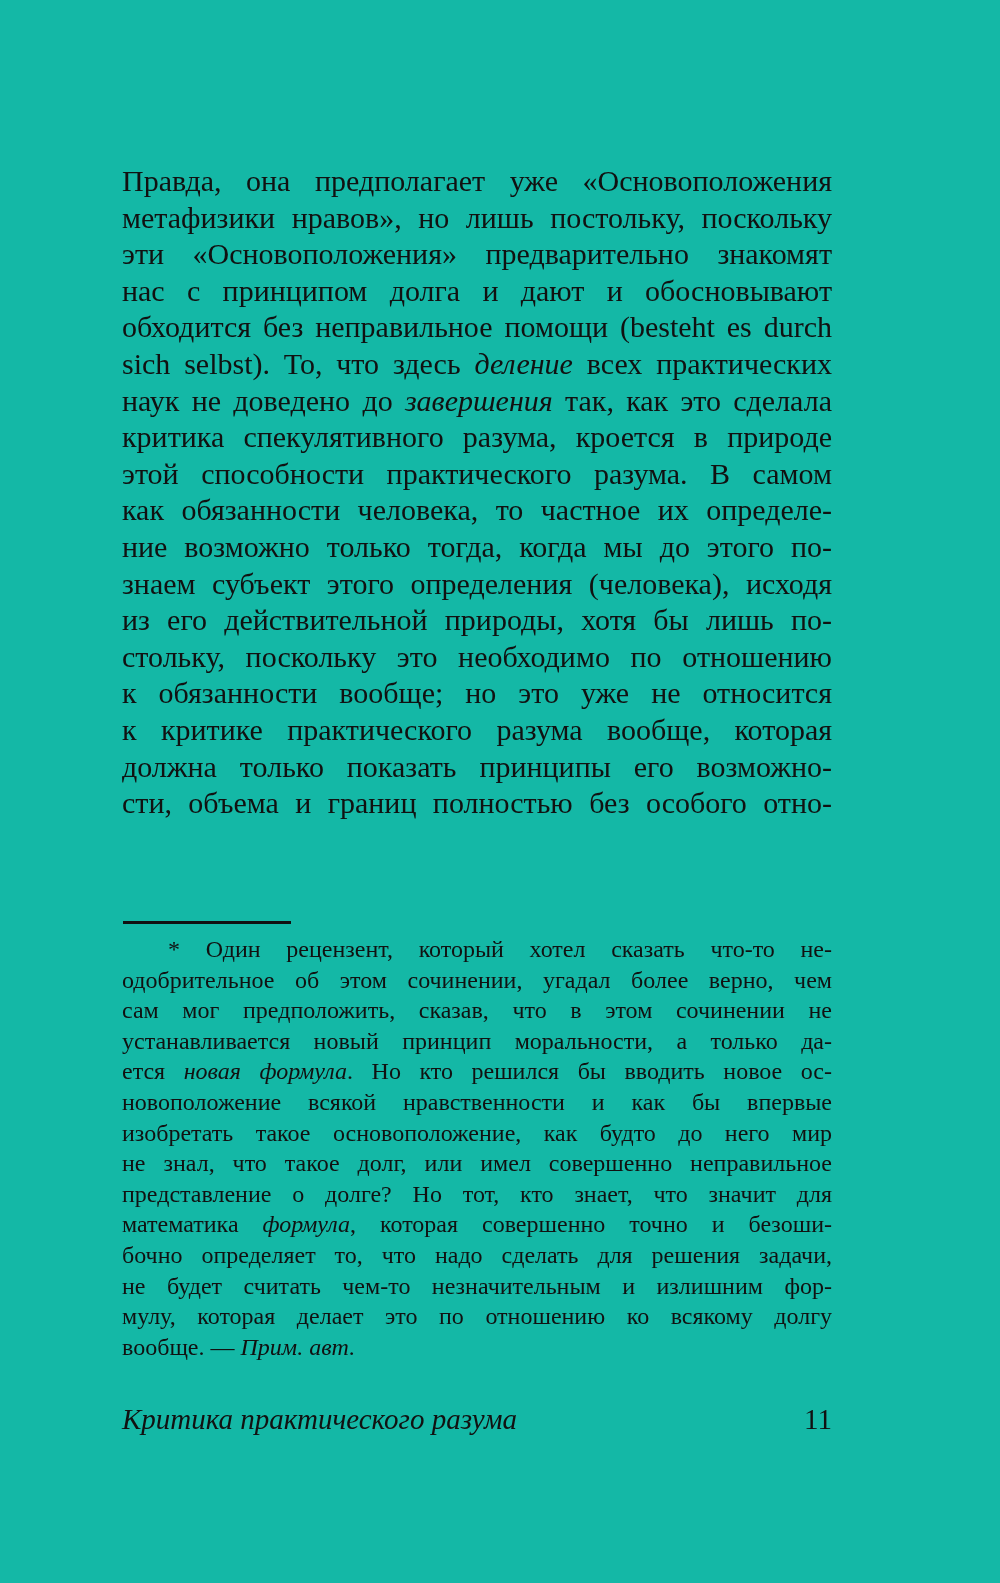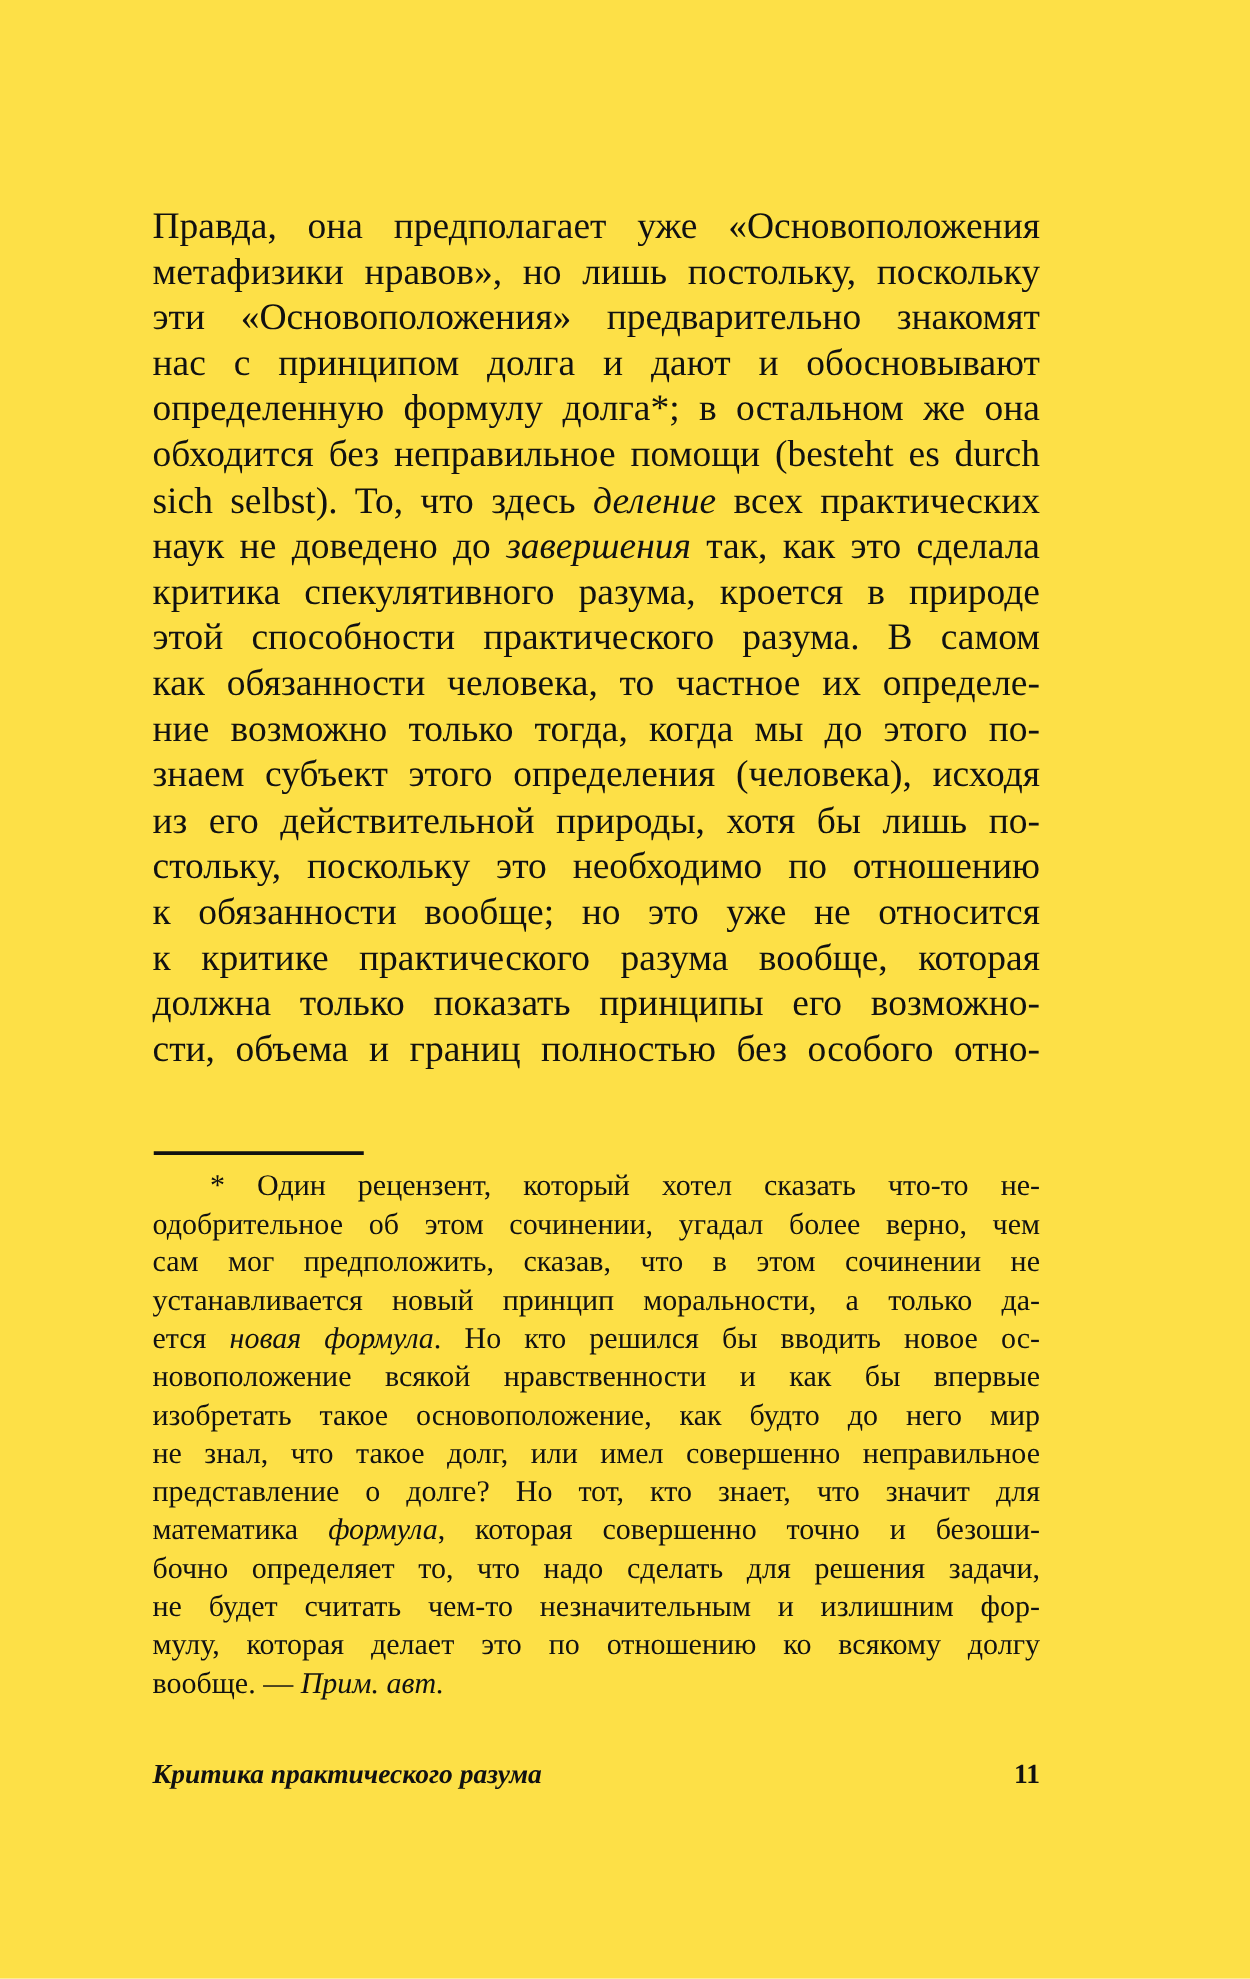--- a/index.html
+++ b/index.html
@@ -4,21 +4,21 @@
 <style>
   html, body {
     margin: 0;
     padding: 0;
     background: #ffffff;
   }
   .page {
     position: relative;
     width: 1000px;
     height: 1583px;
-    background: #fde047;
+    background: #14b8a6;
     color: #111111;
     font-family: "Liberation Serif", "DejaVu Serif", serif;
     overflow: hidden;
   }
   .main-text {
     position: absolute;
     left: 122px;
     top: 163px;
     width: 710px;
     font-size: 30px;
@@ -56,26 +56,25 @@
   }
   .footnote .tline:last-child {
     text-align: center;
     text-align-last: left;
   }
   .page-footer {
     position: absolute;
     left: 122px;
     top: 1402px;
     width: 710px;
-    font-size: 22px;
+    font-size: 29px;
     line-height: 34px;
     display: flex;
     justify-content: space-between;
     align-items: baseline;
-    font-weight: bold;
   }
   .running-title {
     font-style: italic;
   }
   .page-number {
     font-style: normal;
   }
   .it {
     font-style: italic;
   }
@@ -83,21 +82,20 @@
 </head>
 <body>
 
 <div class="page">
 
   <div class="main-text">
       <div class="tline"><span>Правда, она предполагает уже «Основоположения</span></div>
       <div class="tline"><span>метафизики нравов», но лишь постольку, поскольку</span></div>
       <div class="tline"><span>эти «Основоположения» предварительно знакомят</span></div>
       <div class="tline"><span>нас с принципом долга и дают и обосновывают</span></div>
-      <div class="tline"><span>определенную формулу долга*; в остальном же она</span></div>
       <div class="tline"><span>обходится без неправильное помощи (besteht es durch</span></div>
       <div class="tline"><span>sich selbst). То, что здесь </span><span class="it">деление</span><span> всех практических</span></div>
       <div class="tline"><span>наук не доведено до </span><span class="it">завершения</span><span> так, как это сделала</span></div>
       <div class="tline"><span>критика спекулятивного разума, кроется в природе</span></div>
       <div class="tline"><span>этой способности практического разума. В самом</span></div>
       <div class="tline"><span>как обязанности человека, то частное их определе-</span></div>
       <div class="tline"><span>ние возможно только тогда, когда мы до этого по-</span></div>
       <div class="tline"><span>знаем субъект этого определения (человека), исходя</span></div>
       <div class="tline"><span>из его действительной природы, хотя бы лишь по-</span></div>
       <div class="tline"><span>стольку, поскольку это необходимо по отношению</span></div>

